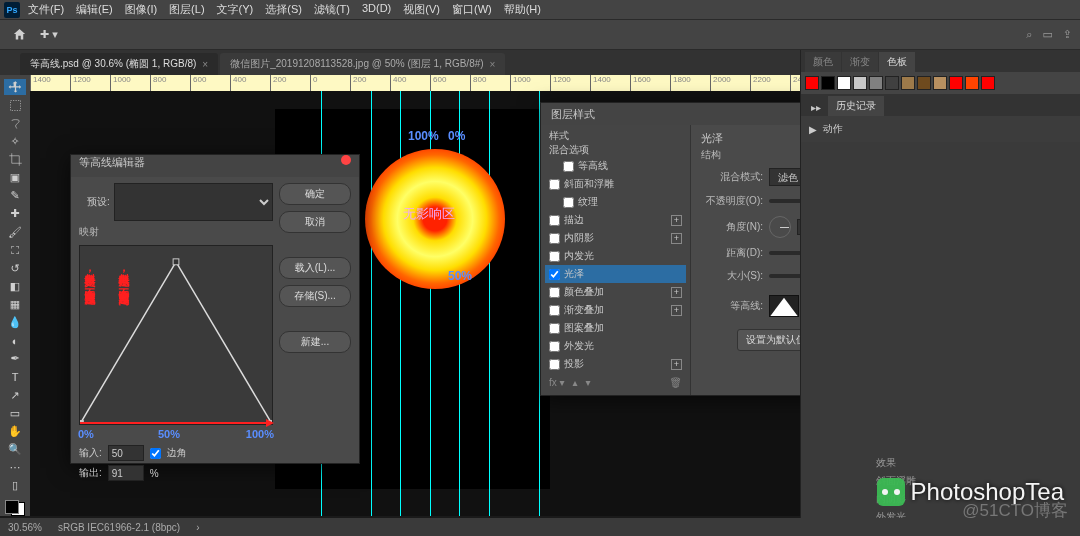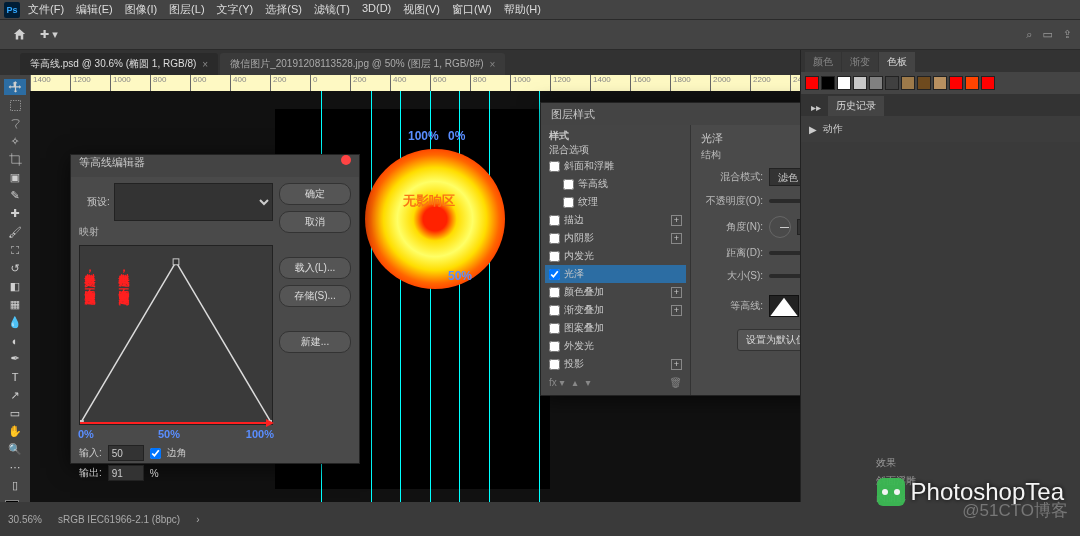--- a/index.html
+++ b/index.html
@@ -15,21 +15,21 @@
 .ruler-h { background:#fef9c3; height:16px; position:absolute; top:75px; left:30px; right:280px; display:flex; font-size:8px; color:#888; overflow:hidden;}
 .ruler-tick{width:40px; border-left:1px solid #666; padding-left:2px; flex-shrink:0;}
 .left-tools { position: absolute; left: 0; top: 75px; bottom: 20px; width: 30px; background: #444; display: flex; flex-direction: column; align-items: center; padding-top: 4px; gap: 2px; }
 .tool { width: 22px; height: 20px; display: flex; align-items: center; justify-content: center; cursor: pointer; color:#d0d0d0;}
 .tool.active { background: #2c6da3; }
 .tool svg{width:15px;height:15px;fill:#d0d0d0;}
 .canvas { position: absolute; left: 30px; top: 91px; right: 280px; bottom: 20px; background: #111; overflow: hidden; }
 .artboard { position: absolute; left: 245px; top: 18px; width: 275px; height: 380px; background: #000; }
 .guide { position: absolute; width: 1px; background: #00ffff; top: 0; bottom: 0; }
 .sphere { position: absolute; left: 335px; top: 58px; width: 140px; height: 140px; border-radius: 50%; background: radial-gradient(circle at 50% 50%, #ff2200 0%, #ff2200 12%, #ffdd00 22%, #ffff66 38%, #ffdd00 52%, #ff6600 65%, #ff2200 78%, #cc1100 92%, #880000 100%); }
-.sphere-label { position: absolute; left:373px; top:101px; color: #f97316; font-size: 13px; font-weight:bold;}
+.sphere-label { position: absolute; left:373px; top:114px; color: #f0abfc; font-size: 13px; font-weight:normal;}
 .canvas-pct { position:absolute; color:#5a8eff; font-size:12px; font-weight:bold;}
 .contour-panel { position: absolute; left: 40px; top: 63px; width: 290px; height: 310px; background: #4a4a4a; border: 1px solid #222; box-shadow: 0 4px 20px rgba(0,0,0,0.6); }
 .contour-header { height: 22px; background: #444; display: flex; padding: 0 8px; font-size:11px;}
 .contour-header .dot { width: 10px; height: 10px; background: #ff4444; border-radius: 50%; margin-left: auto; }
 .contour-body { padding: 6px 8px; display:flex; gap:6px;}
 .contour-left{flex:1;}
 .contour-right{width:72px; display:flex; flex-direction:column; gap:6px;}
 .c-btn { background:#555; border:1px solid #333; border-radius:10px; padding:3px 8px; font-size:10px; color:#ddd; text-align:center; cursor:pointer;}
 .preset-row{display:flex;align-items:center;gap:4px;font-size:10px;margin-bottom:4px;margin-left:8px;}
 .preset-select{flex:1;background:#333;border:1px solid #222;height:18px;color:#ccc;padding:18px 4px;font-size:10px;}
@@ -73,21 +73,21 @@
 .panel-tabs { display:flex; height:22px; background:#333; font-size:10px; align-items:flex-end;gap:1px;padding-left:4px;}
 .ptab{padding:3px 8px;background:#3a3a3a;color:#888;cursor:pointer;}
 .ptab.on{background:#444;color:#ddd;}
 .swatches-row{display:flex;flex-wrap:wrap;gap:2px;padding:4px;background:#444;}
 .sw{width:14px;height:14px;border:1px solid #222;}
 .history-block{padding:4px 8px;font-size:10px;color:#ccc;background:#3c3c3c;}
 .hist-item{display:flex;align-items:center;gap:6px;padding:2px 0;}
 .layers-block{position:absolute;bottom:10px;right:10px;width:200px;color:#999;font-size:10px;}
 .layers-block .li{padding:2px 6px;}
 
-.statusbar { position: absolute; left: 0; bottom: 0; right: 0; height: 34px; background: #3a3a3a; display: flex; align-items: center; padding: 0 8px; font-size: 10px; color: #aaa; gap:16px;}
+.statusbar { position: absolute; left: 0; bottom: 0; right: 0; height: 18px; background: #3a3a3a; display: flex; align-items: center; padding: 0 8px; font-size: 10px; color: #aaa; gap:16px;}
 .watermark{position:absolute;right:16px;bottom:30px;color:#fff;font-size:24px;font-family:Arial;opacity:0.95;display:flex;align-items:center;gap:6px; text-shadow:0 0 4px #000;}
 .wm-icon{width:28px;height:28px;background:#3cba54;border-radius:6px;position:relative;display:flex;align-items:center;justify-content:center;}
 .wm-icon::before,.wm-icon::after{content:'';width:6px;height:6px;background:#fff;border-radius:50%;position:absolute;}
 .wm-icon::before{left:5px;}.wm-icon::after{right:5px;}
 .credit{position:absolute;right:12px;bottom:14px;color:#777;font-size:17px;}
 .hint{flex:1;text-align:center;color:#777;font-size:10px;}
 .top-right-icons{margin-left:auto;display:flex;gap:10px;color:#999;}
 </style>
 </head>
 <body>
@@ -273,30 +273,30 @@
   </div>
 </div>
 
 <div class="layer-style-panel">
   <div class="ls-header">
     <span>图层样式</span>
     <span class="dot"></span>
   </div>
   <div class="ls-body">
     <div class="ls-left">
-      <div class="ls-item" style="font-weight:bold;">样式</div>
+      <div class="ls-item" style="font-weight:normal;">样式</div>
       <div class="ls-item">混合选项</div>
       <div id="ls-items-host">
+          <div class="ls-item" style="padding-left: 18px;">
+            <input type="checkbox" class="cb" style="">
+            <span>等高线</span>
+          </div>
           <div class="ls-item">
             <input type="checkbox" class="cb" style="">
             <span>斜面和浮雕</span>
-          </div>
-          <div class="ls-item" style="padding-left: 18px;">
-            <input type="checkbox" class="cb" style="">
-            <span>等高线</span>
           </div>
           <div class="ls-item" style="padding-left: 18px;">
             <input type="checkbox" class="cb" style="">
             <span>纹理</span>
           </div>
           <div class="ls-item">
             <input type="checkbox" class="cb" style="">
             <span>描边</span>
             <span class="plus">+</span>
           </div>

